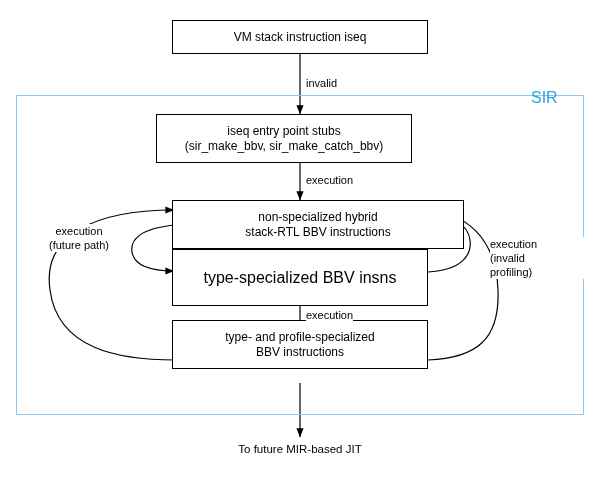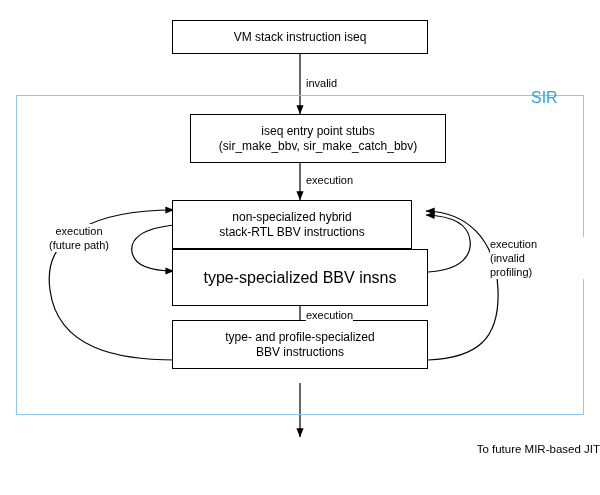--- a/index.html
+++ b/index.html
@@ -69,21 +69,21 @@
     z-index: 4;
     white-space: nowrap;
   }
   .edge-label.multi {
     white-space: normal;
   }
   .caption {
     position: absolute;
     font-size: 11.5px;
     color: #000000;
-    text-align: right;
+    text-align: center;
     z-index: 4;
     white-space: nowrap;
   }
 </style>
 </head>
 <body>
 
 <div id="canvas">
 
   <div class="sir-region" style="left:16px; top:95px; width:568px; height:320px;"></div>
@@ -112,26 +112,26 @@
       <path d="M428,272 C462,270 472,255 470,240 C468,224 452,216 426,215"></path>
 
       <path d="M428,360 C476,358 500,340 498,290 C496,238 466,212 426,211"></path>
     </g>
   </svg>
 
   <div class="box" style="left:172px; top:20px; width:256px; height:34px;">
     <span class="line">VM stack instruction iseq</span>
   </div>
 
-  <div class="box" style="left:190px; top:114px; width:256px; height:49px;">
+  <div class="box" style="left:156px; top:114px; width:256px; height:49px;">
     <span class="line">iseq entry point stubs</span>
     <span class="line">(sir_make_bbv, sir_make_catch_bbv)</span>
   </div>
 
-  <div class="box" style="left:172px; top:200px; width:240px; height:49px;">
+  <div class="box" style="left:172px; top:200px; width:292px; height:49px;">
     <span class="line">non-specialized hybrid</span>
     <span class="line">stack-RTL BBV instructions</span>
   </div>
 
   <div class="box" style="left:172px; top:249px; width:256px; height:57px; font-size:16px;">
     <span class="line">type-specialized BBV insns</span>
   </div>
 
   <div class="box" style="left:172px; top:320px; width:256px; height:49px;">
     <span class="line">type- and profile-specialized</span>

